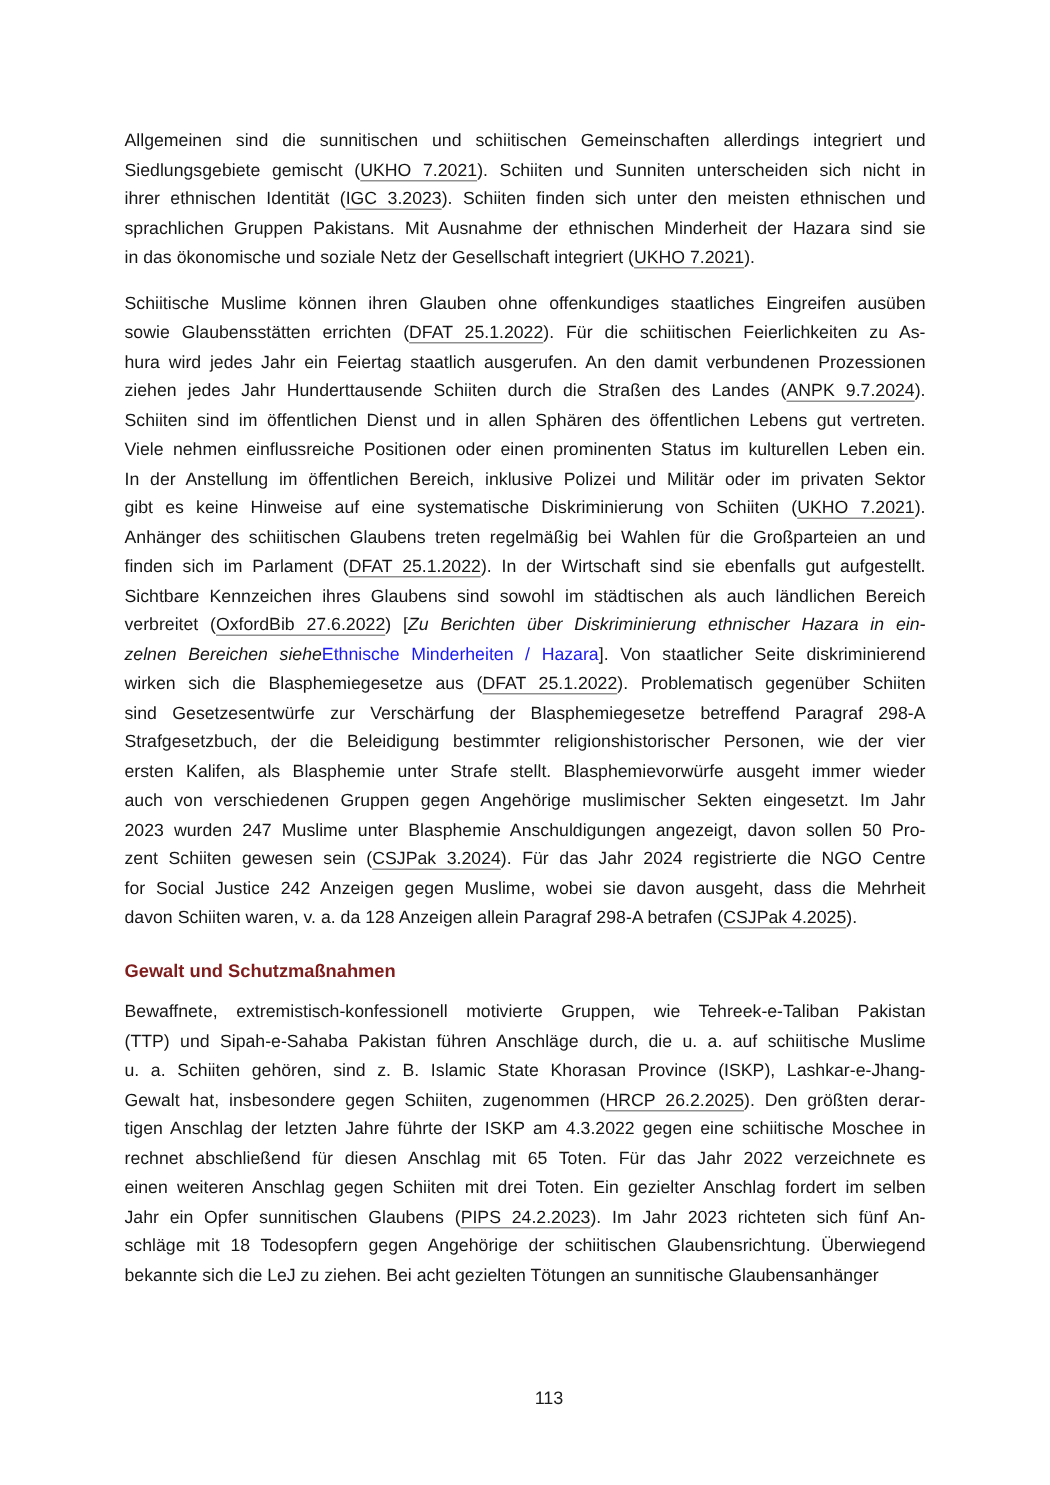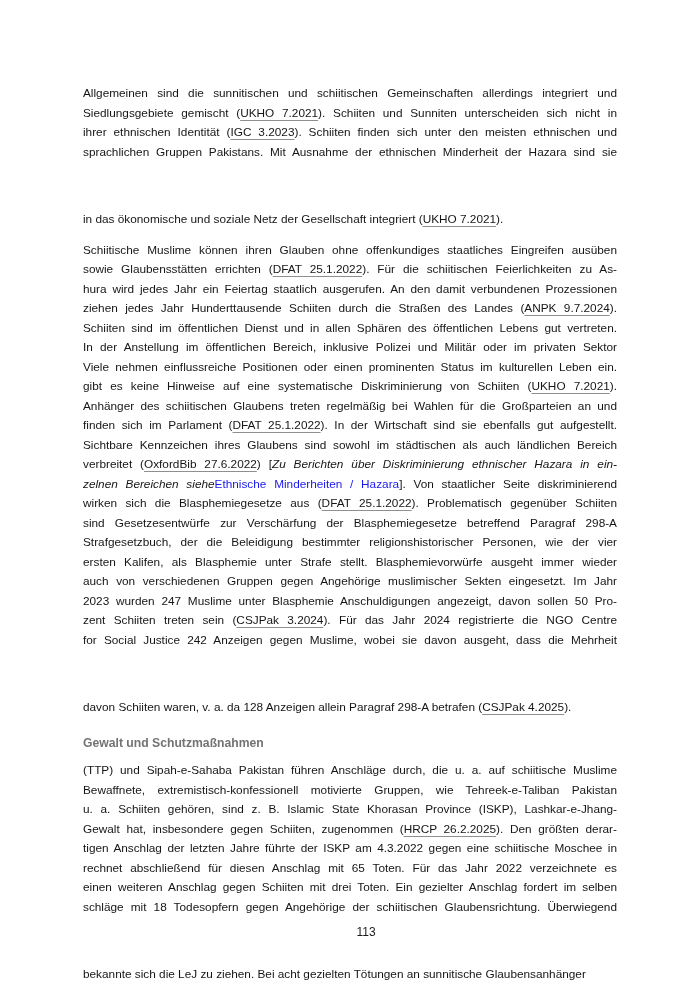--- a/index.html
+++ b/index.html
@@ -29,21 +29,20 @@
   .para {
     margin: 0 0 11px 0;
   }
   .line {
     text-align: justify;
     text-align-last: justify;
     white-space: normal;
   }
   .line.last {
     text-align-last: left;
-    margin-top: 48px;
   }
   .seg-n { }
   .seg-cit {
     text-decoration: underline;
     text-decoration-color: #8f8f8f;
     text-decoration-thickness: 1px;
     text-underline-offset: 2.5px;
     text-decoration-skip-ink: none;
     color: inherit;
     cursor: pointer;
@@ -53,21 +52,21 @@
   }
   .seg-link {
     color: #1a18ee;
     cursor: pointer;
   }
   .heading {
     font-weight: bold;
     font-size: 12.2px;
     line-height: 19.5px;
     margin: 16px 0 8px 0;
-    color: #737373;
+    color: #7f1d1d;
     text-align: left;
   }
   .footer {
     position: absolute;
     top: 925px;
     left: 16px;
     width: 700px;
     text-align: center;
     font-size: 12px;
     color: #1c1c1c;
@@ -84,45 +83,46 @@
         <div class="line"><span class="seg-n">ihrer ethnischen Identität (</span><span class="seg-cit">IGC 3.2023</span><span class="seg-n">). Schiiten finden sich unter den meisten ethnischen und</span></div>
         <div class="line"><span class="seg-n">sprachlichen Gruppen Pakistans. Mit Ausnahme der ethnischen Minderheit der Hazara sind sie</span></div>
         <div class="line last"><span class="seg-n">in das ökonomische und soziale Netz der Gesellschaft integriert (</span><span class="seg-cit">UKHO 7.2021</span><span class="seg-n">).</span></div>
       </div>
       <div class="para">
         <div class="line"><span class="seg-n">Schiitische Muslime können ihren Glauben ohne offenkundiges staatliches Eingreifen ausüben</span></div>
         <div class="line"><span class="seg-n">sowie Glaubensstätten errichten (</span><span class="seg-cit">DFAT 25.1.2022</span><span class="seg-n">). Für die schiitischen Feierlichkeiten zu As-</span></div>
         <div class="line"><span class="seg-n">hura wird jedes Jahr ein Feiertag staatlich ausgerufen. An den damit verbundenen Prozessionen</span></div>
         <div class="line"><span class="seg-n">ziehen jedes Jahr Hunderttausende Schiiten durch die Straßen des Landes (</span><span class="seg-cit">ANPK 9.7.2024</span><span class="seg-n">).</span></div>
         <div class="line"><span class="seg-n">Schiiten sind im öffentlichen Dienst und in allen Sphären des öffentlichen Lebens gut vertreten.</span></div>
+        <div class="line"><span class="seg-n">Viele nehmen einflussreiche Positionen oder einen prominenten Status im kulturellen Leben ein.</span></div>
         <div class="line"><span class="seg-n">In der Anstellung im öffentlichen Bereich, inklusive Polizei und Militär oder im privaten Sektor</span></div>
-        <div class="line"><span class="seg-n">Viele nehmen einflussreiche Positionen oder einen prominenten Status im kulturellen Leben ein.</span></div>
         <div class="line"><span class="seg-n">gibt es keine Hinweise auf eine systematische Diskriminierung von Schiiten (</span><span class="seg-cit">UKHO 7.2021</span><span class="seg-n">).</span></div>
         <div class="line"><span class="seg-n">Anhänger des schiitischen Glaubens treten regelmäßig bei Wahlen für die Großparteien an und</span></div>
         <div class="line"><span class="seg-n">finden sich im Parlament (</span><span class="seg-cit">DFAT 25.1.2022</span><span class="seg-n">). In der Wirtschaft sind sie ebenfalls gut aufgestellt.</span></div>
         <div class="line"><span class="seg-n">Sichtbare Kennzeichen ihres Glaubens sind sowohl im städtischen als auch ländlichen Bereich</span></div>
         <div class="line"><span class="seg-n">verbreitet (</span><span class="seg-cit">OxfordBib 27.6.2022</span><span class="seg-n">) [</span><span class="seg-i">Zu Berichten über Diskriminierung ethnischer Hazara in ein-</span></div>
         <div class="line"><span class="seg-i">zelnen Bereichen siehe</span><span class="seg-link">Ethnische Minderheiten / Hazara</span><span class="seg-n">]. Von staatlicher Seite diskriminierend</span></div>
         <div class="line"><span class="seg-n">wirken sich die Blasphemiegesetze aus (</span><span class="seg-cit">DFAT 25.1.2022</span><span class="seg-n">). Problematisch gegenüber Schiiten</span></div>
         <div class="line"><span class="seg-n">sind Gesetzesentwürfe zur Verschärfung der Blasphemiegesetze betreffend Paragraf 298-A</span></div>
         <div class="line"><span class="seg-n">Strafgesetzbuch, der die Beleidigung bestimmter religionshistorischer Personen, wie der vier</span></div>
         <div class="line"><span class="seg-n">ersten Kalifen, als Blasphemie unter Strafe stellt. Blasphemievorwürfe ausgeht immer wieder</span></div>
         <div class="line"><span class="seg-n">auch von verschiedenen Gruppen gegen Angehörige muslimischer Sekten eingesetzt. Im Jahr</span></div>
         <div class="line"><span class="seg-n">2023 wurden 247 Muslime unter Blasphemie Anschuldigungen angezeigt, davon sollen 50 Pro-</span></div>
-        <div class="line"><span class="seg-n">zent Schiiten treten sein (</span><span class="seg-cit">CSJPak 3.2024</span><span class="seg-n">). Für das Jahr 2024 registrierte die NGO Centre</span></div>
+        <div class="line"><span class="seg-n">zent Schiiten gewesen sein (</span><span class="seg-cit">CSJPak 3.2024</span><span class="seg-n">). Für das Jahr 2024 registrierte die NGO Centre</span></div>
         <div class="line"><span class="seg-n">for Social Justice 242 Anzeigen gegen Muslime, wobei sie davon ausgeht, dass die Mehrheit</span></div>
         <div class="line last"><span class="seg-n">davon Schiiten waren, v. a. da 128 Anzeigen allein Paragraf 298-A betrafen (</span><span class="seg-cit">CSJPak 4.2025</span><span class="seg-n">).</span></div>
       </div>
       <div class="heading">Gewalt und Schutzmaßnahmen</div>
       <div class="para">
+        <div class="line"><span class="seg-n">Bewaffnete, extremistisch-konfessionell motivierte Gruppen, wie Tehreek-e-Taliban Pakistan</span></div>
         <div class="line"><span class="seg-n">(TTP) und Sipah-e-Sahaba Pakistan führen Anschläge durch, die u. a. auf schiitische Muslime</span></div>
-        <div class="line"><span class="seg-n">Bewaffnete, extremistisch-konfessionell motivierte Gruppen, wie Tehreek-e-Taliban Pakistan</span></div>
         <div class="line"><span class="seg-n">u. a. Schiiten gehören, sind z. B. Islamic State Khorasan Province (ISKP), Lashkar-e-Jhang-</span></div>
         <div class="line"><span class="seg-n">Gewalt hat, insbesondere gegen Schiiten, zugenommen (</span><span class="seg-cit">HRCP 26.2.2025</span><span class="seg-n">). Den größten derar-</span></div>
         <div class="line"><span class="seg-n">tigen Anschlag der letzten Jahre führte der ISKP am 4.3.2022 gegen eine schiitische Moschee in</span></div>
         <div class="line"><span class="seg-n">rechnet abschließend für diesen Anschlag mit 65 Toten. Für das Jahr 2022 verzeichnete es</span></div>
         <div class="line"><span class="seg-n">einen weiteren Anschlag gegen Schiiten mit drei Toten. Ein gezielter Anschlag fordert im selben</span></div>
+        <div class="line"><span class="seg-n">Jahr ein Opfer sunnitischen Glaubens (</span><span class="seg-cit">PIPS 24.2.2023</span><span class="seg-n">). Im Jahr 2023 richteten sich fünf An-</span></div>
         <div class="line"><span class="seg-n">schläge mit 18 Todesopfern gegen Angehörige der schiitischen Glaubensrichtung. Überwiegend</span></div>
         <div class="line last"><span class="seg-n">bekannte sich die LeJ zu ziehen. Bei acht gezielten Tötungen an sunnitische Glaubensanhänger</span></div>
       </div>
     </div>
   <div class="footer">113</div>
 </div>
 
 </body></html>

